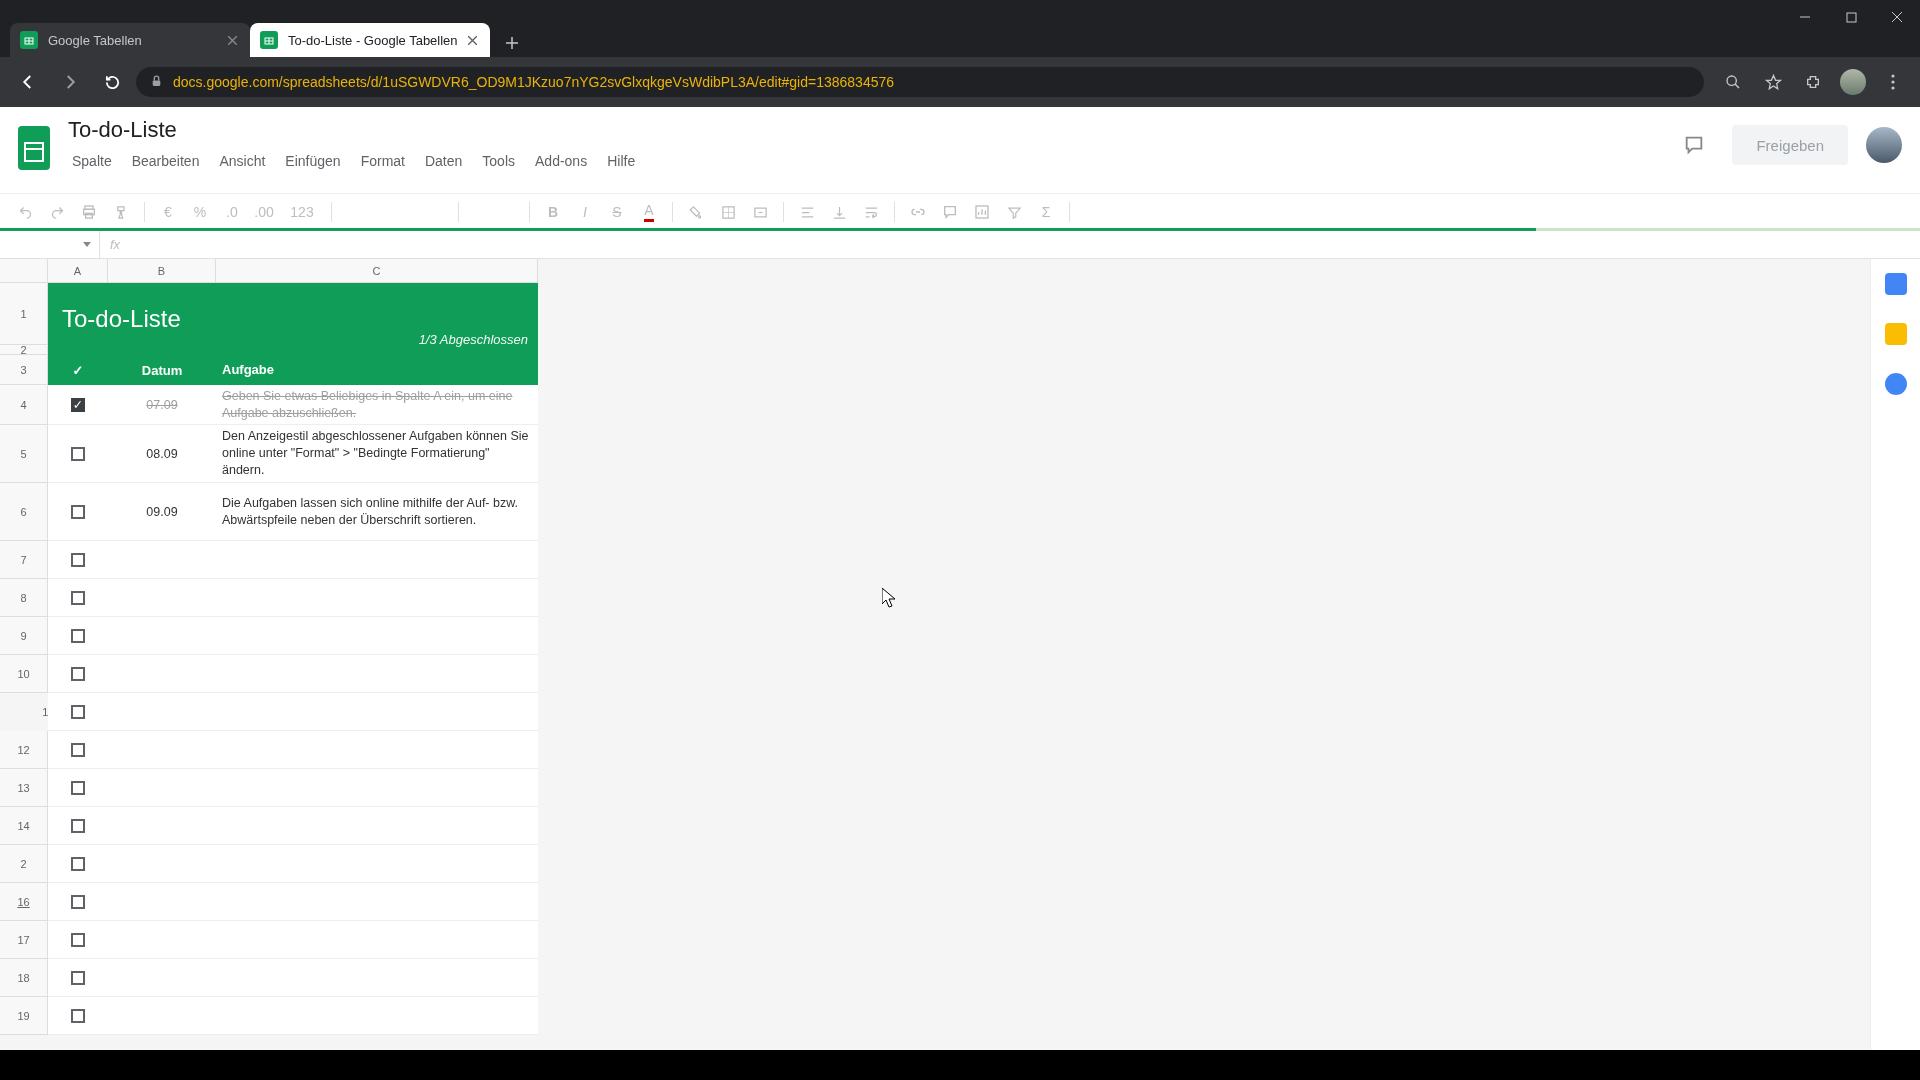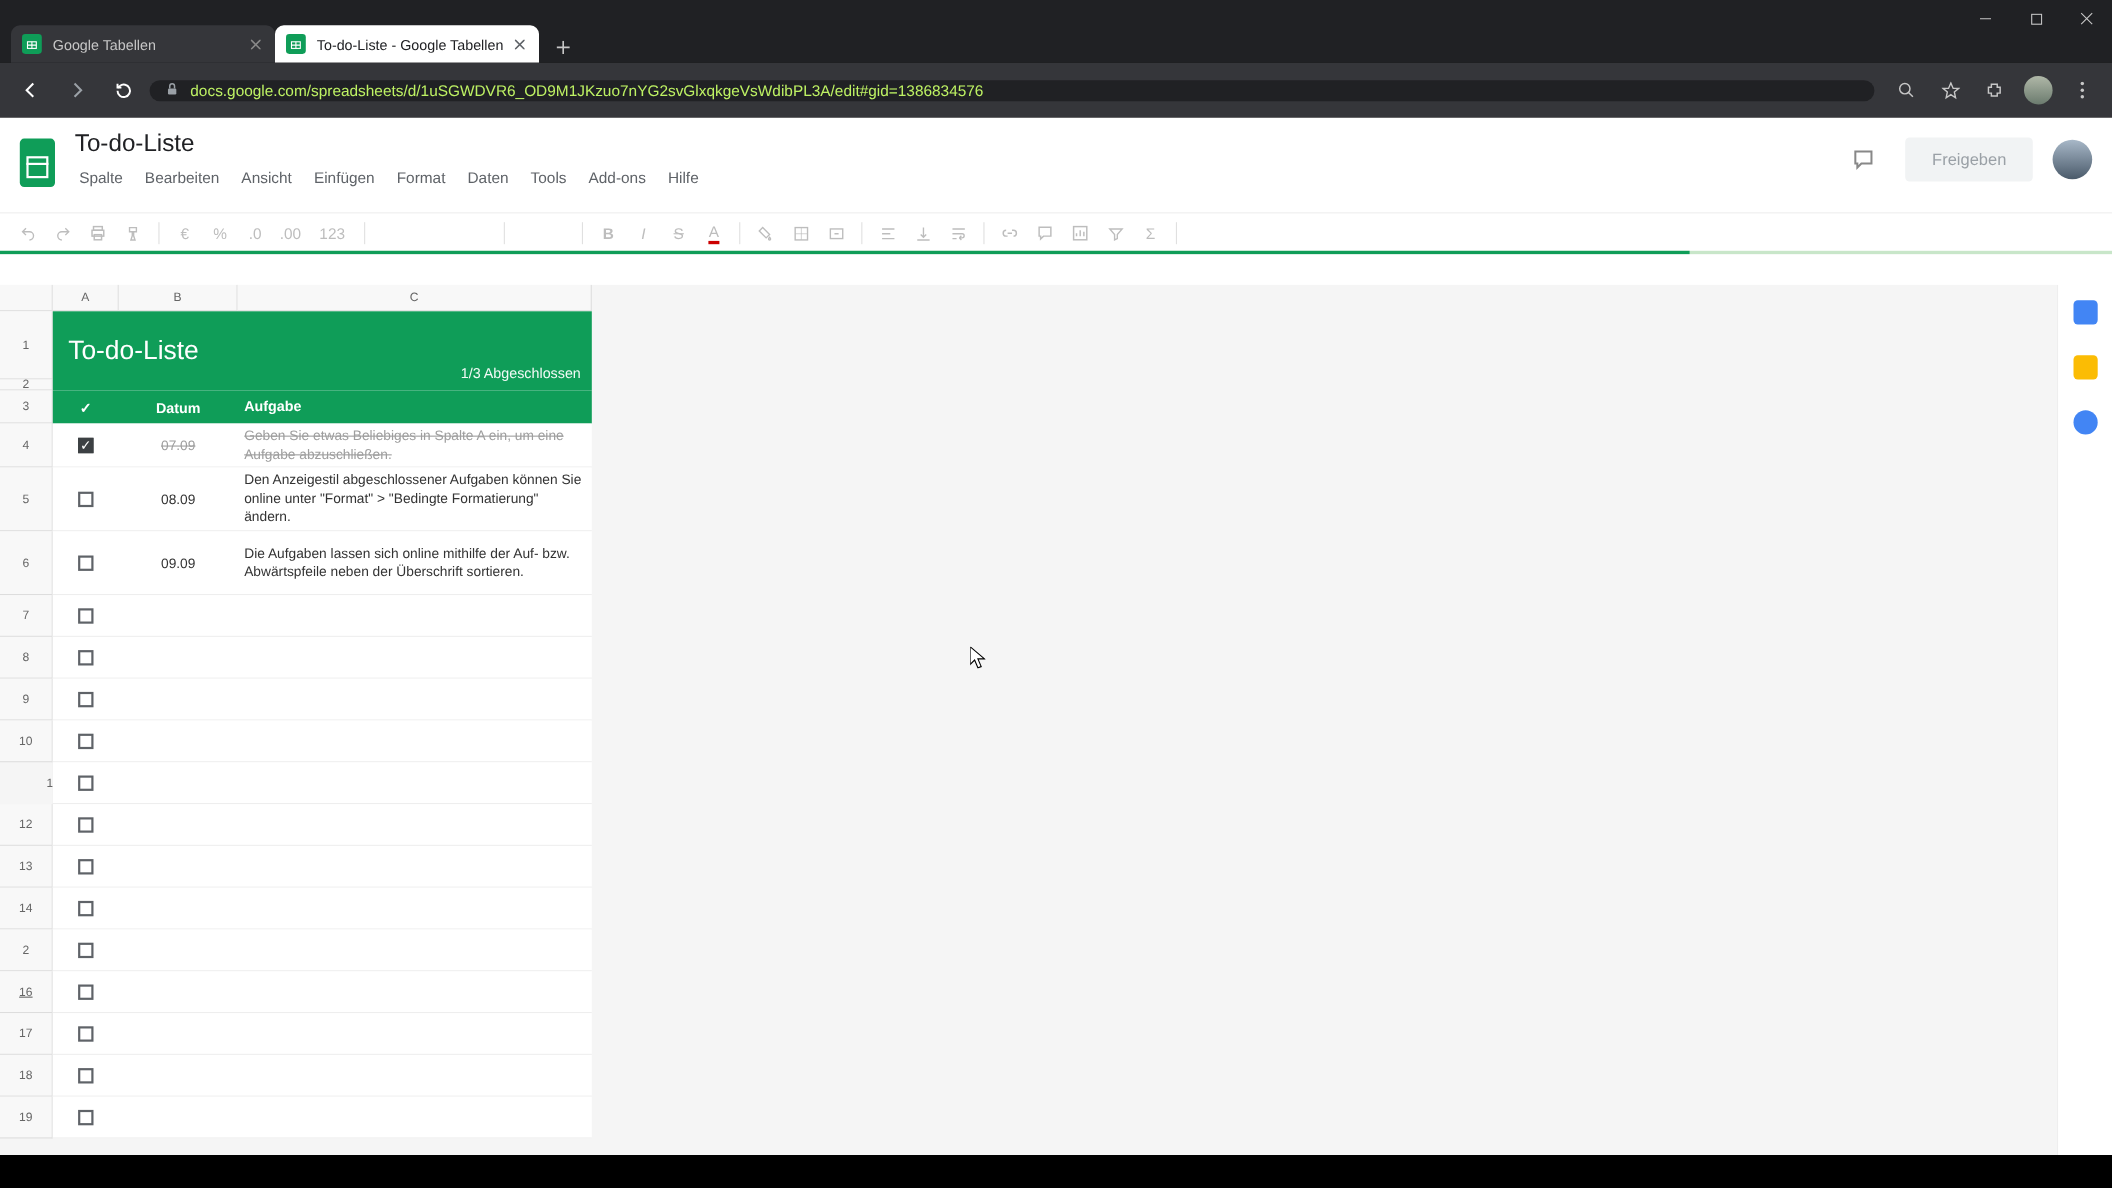--- a/index.html
+++ b/index.html
@@ -16,21 +16,21 @@
 .tab .close { width: 16px; height: 16px; display:flex; align-items:center; justify-content:center; color: #888;}
 .tab.active .close { color:#5f6368;}
 .newtab { width: 28px; height: 28px; display:flex; align-items:center; justify-content:center; color:#c7c7c7; margin-left: 8px; margin-top: 14px; border-radius: 50%; }
 
 .win-controls { position: absolute; right: 0; top: 0; display: flex; }
 .win-controls div { width: 46px; height: 34px; display:flex; align-items:center; justify-content:center; color:#c7c7c7; }
 
 .addr-row { background: #35363a; height: 50px; display: flex; align-items: center; padding: 0 10px; gap: 6px; }
 .nav-btn { width: 36px; height: 36px; display:flex; align-items:center; justify-content:center; color:#9aa0a6; border-radius: 50%; }
 .nav-btn.enabled { color: #fff; }
-.omnibox { flex: 1; background: #202124; height: 19px; border-radius: 18px; display: flex; align-items:center; padding: 0 14px; color:#bef264; font-size: 14px; gap: 10px;}
+.omnibox { flex: 1; background: #202124; height: 30px; border-radius: 18px; display: flex; align-items:center; padding: 0 14px; color:#eab308; font-size: 14px; gap: 10px;}
 .omnibox .lock { color:#9aa0a6; }
 .addr-icons { display:flex; align-items:center; gap: 6px; margin-left: 6px;}
 .addr-icons .ic { width: 34px; height: 34px; display:flex; align-items:center; justify-content:center; color:#c7c7c7; border-radius:50%;}
 .avatar-sm { width: 26px; height: 26px; border-radius: 50%; background: linear-gradient(#b0b8a8,#6b7b6e); }
 
 
 .app { position: absolute; left:0; right:0; top: 107px; bottom: 0; background:#fff; }
 
 
 .docs-bar { height: 86px; display:flex; padding: 8px 20px 0 14px; position: relative; }
@@ -69,21 +69,21 @@
 .col-headers { position:absolute; left:48px; top:0; height:24px; display:flex;}
 .col-h { background:#f8f8f8; border-right:1px solid #ddd; border-bottom:1px solid #ddd; display:flex; align-items:center; justify-content:center; font-size:11px; color:#666;}
 .row-headers { position:absolute; left:0; top:24px; width:48px;}
 .row-h { background:#f8f8f8; border-right:1px solid #ddd; border-bottom:1px solid #ddd; display:flex; align-items:center; justify-content:center; font-size:11px; color:#666;}
 
 .cells { position:absolute; left:48px; top:24px; right:0; bottom:0; background:#f5f5f5;}
 
 
 .title-block { background:#0f9d58; color:#fff; height: 72px; position:relative; display:flex; align-items:center;}
 .title-block .t { font-size: 24px; margin-left: 14px;}
-.title-block .sub { position:absolute; right: 10px; bottom: 8px; font-size:13px; opacity:.95;}
+.title-block .sub { position:absolute; right: 10px; bottom: 8px; font-style:italic; font-size:13px; opacity:.95;}
 .header-row { background:#0f9d58; color:#fff; height: 30px; display:flex; align-items:center; font-weight:600; font-size:13px;}
 .data-row { background:#fff; border-bottom: 1px solid #eee; display:flex; align-items:center; font-size:12.5px; color:#333;}
 .c-a { width: 60px; display:flex; align-items:center; justify-content:center;}
 .c-b { width: 108px; display:flex; align-items:center; justify-content:center;}
 .c-c { width: 322px; padding: 4px 6px; line-height: 1.35;}
 .chk { width:14px; height:14px; border:2px solid #5f6368; display:inline-flex; align-items:center; justify-content:center;}
 .chk.on { background:#3c4043; border-color:#3c4043; color:#fff;}
 .done { text-decoration: line-through; color:#9e9e9e;}
 
 
@@ -352,20 +352,29 @@
           <path d="M3 5h18l-7 8v6l-4 2v-8z" fill="none" stroke="currentColor" stroke-width="2"></path>
         </svg>
       </div>
     <div class="tb">Σ</div>
     <div class="tb sep"></div>
     <div class="progress-bar">
         <div class="progress-fill"></div>
       </div>
   </div>
 
+  <div class="fxbar">
+    <div class="name-box">
+      <svg width="8" height="5">
+          <path d="M0 0l4 5 4-5z" fill="#888"></path>
+        </svg>
+    </div>
+    <div class="fx-label">fx</div>
+    <div style="flex:1;height:100%;"></div>
+  </div>
 
   <div class="grid-wrap">
     <div class="sel-all"></div>
     <div class="col-headers" id="col-headers">
         <div class="col-h" style="width: 60px;">A</div>
         <div class="col-h" style="width: 108px;">B</div>
         <div class="col-h" style="width: 322px;">C</div>
       </div>
     <div class="row-headers" id="row-headers">
         <div class="row-h" style="height: 62px;">1</div>

